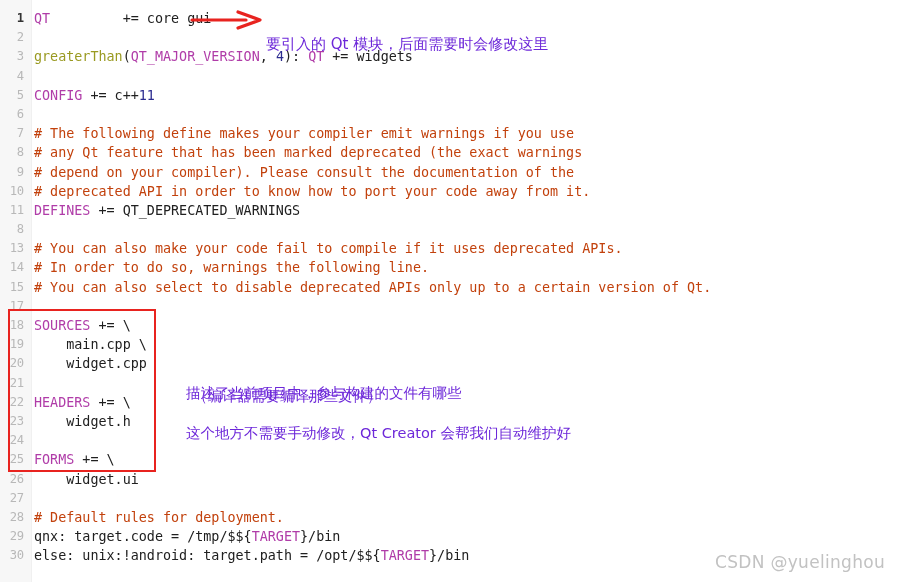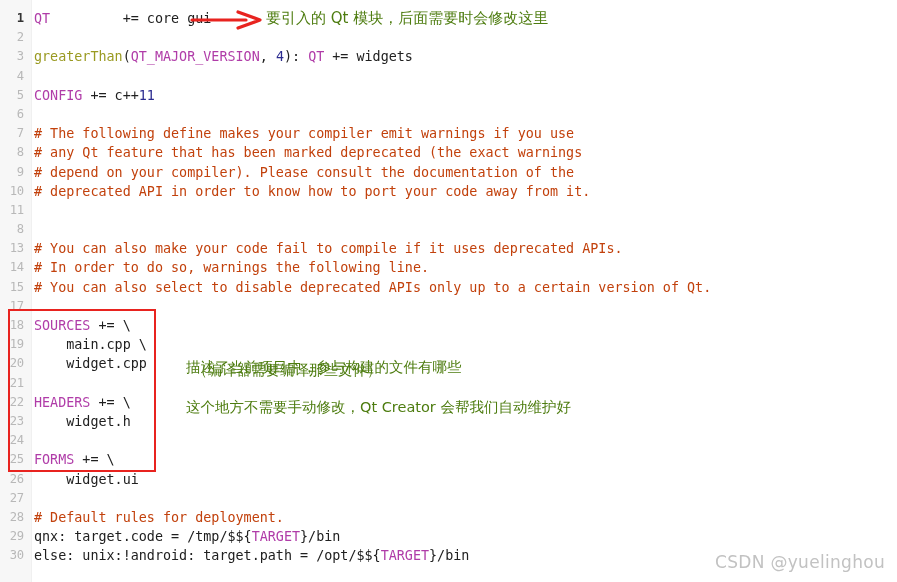--- a/index.html
+++ b/index.html
@@ -102,25 +102,26 @@
     position: absolute;
     left: 190px;
     top: 9px;
     width: 78px;
     height: 22px;
   }
 
   
   .cn-note {
     position: absolute;
-    color: #4d7c0f;
+    color: #6d28d9;
     font-family: "DejaVu Sans", "Liberation Sans", sans-serif;
     font-size: 14.5px;
     line-height: 19px;
     white-space: pre;
+    margin-top: 26px;
   }
   #note-line1 {
     left: 266px;
     top: 9px;
     font-size: 15px;
   }
   #note-sources-a {
     left: 186px;
     top: 358px;
   }
@@ -155,21 +156,21 @@
       <div class="line"><span class="lineno current">1</span><span class="codetext"><span class="tok-var">QT</span><span class="tok-plain">         += core gui</span></span></div>
       <div class="line"><span class="lineno">2</span><span class="codetext"></span></div>
       <div class="line"><span class="lineno">3</span><span class="codetext"><span class="tok-func">greaterThan</span><span class="tok-punct">(</span><span class="tok-var">QT_MAJOR_VERSION</span><span class="tok-punct">, </span><span class="tok-num">4</span><span class="tok-punct">): </span><span class="tok-var">QT</span><span class="tok-plain"> += widgets</span></span></div>
       <div class="line"><span class="lineno">4</span><span class="codetext"></span></div>
       <div class="line"><span class="lineno">5</span><span class="codetext"><span class="tok-var">CONFIG</span><span class="tok-plain"> += c++</span><span class="tok-num">11</span></span></div>
       <div class="line"><span class="lineno">6</span><span class="codetext"></span></div>
       <div class="line"><span class="lineno">7</span><span class="codetext"><span class="tok-comment"># The following define makes your compiler emit warnings if you use</span></span></div>
       <div class="line"><span class="lineno">8</span><span class="codetext"><span class="tok-comment"># any Qt feature that has been marked deprecated (the exact warnings</span></span></div>
       <div class="line"><span class="lineno">9</span><span class="codetext"><span class="tok-comment"># depend on your compiler). Please consult the documentation of the</span></span></div>
       <div class="line"><span class="lineno">10</span><span class="codetext"><span class="tok-comment"># deprecated API in order to know how to port your code away from it.</span></span></div>
-      <div class="line"><span class="lineno">11</span></div>
+      <div class="line"><span class="lineno">11</span><span class="codetext"><span class="tok-var">DEFINES</span><span class="tok-plain"> += QT_DEPRECATED_WARNINGS</span></span></div>
       <div class="line"><span class="lineno">8</span><span class="codetext"></span></div>
       <div class="line"><span class="lineno">13</span><span class="codetext"><span class="tok-comment"># You can also make your code fail to compile if it uses deprecated APIs.</span></span></div>
       <div class="line"><span class="lineno">14</span><span class="codetext"><span class="tok-comment"># In order to do so, warnings the following line.</span></span></div>
       <div class="line"><span class="lineno">15</span><span class="codetext"><span class="tok-comment"># You can also select to disable deprecated APIs only up to a certain version of Qt.</span></span></div>
       <div class="line"><span class="lineno">17</span><span class="codetext"></span></div>
       <div class="line"><span class="lineno">18</span><span class="codetext"><span class="tok-var">SOURCES</span><span class="tok-plain"> += \</span></span></div>
       <div class="line"><span class="lineno">19</span><span class="codetext"><span class="tok-plain">    main.cpp \</span></span></div>
       <div class="line"><span class="lineno">20</span><span class="codetext"><span class="tok-plain">    widget.cpp</span></span></div>
       <div class="line"><span class="lineno">21</span><span class="codetext"></span></div>
       <div class="line"><span class="lineno">22</span><span class="codetext"><span class="tok-var">HEADERS</span><span class="tok-plain"> += \</span></span></div>

